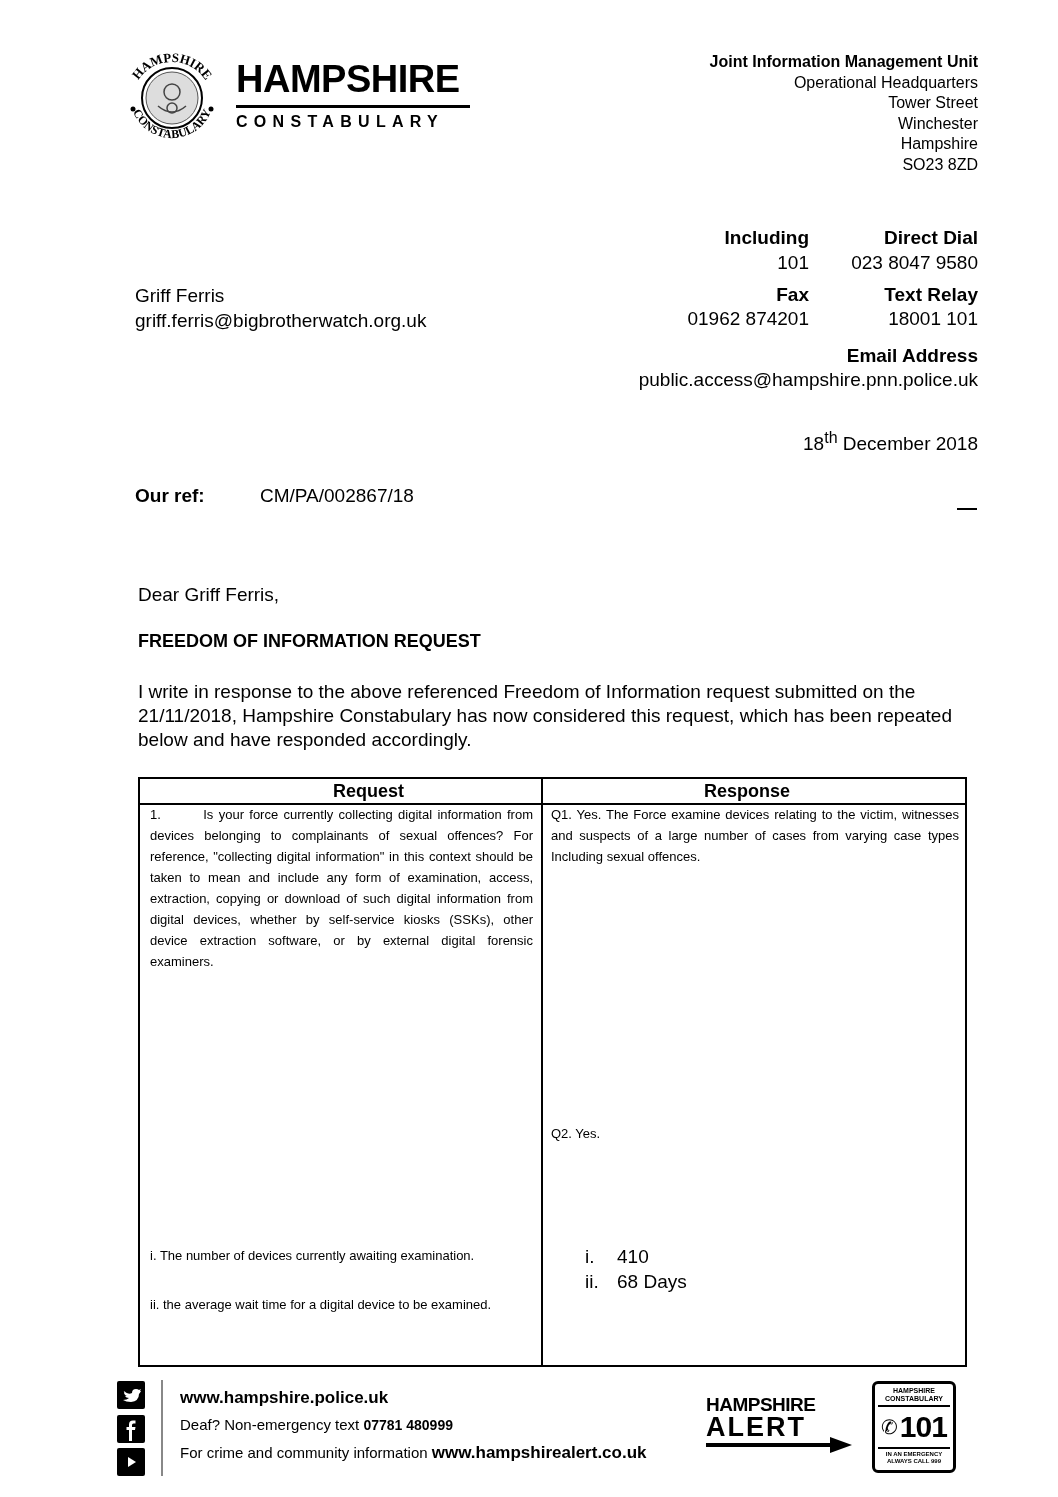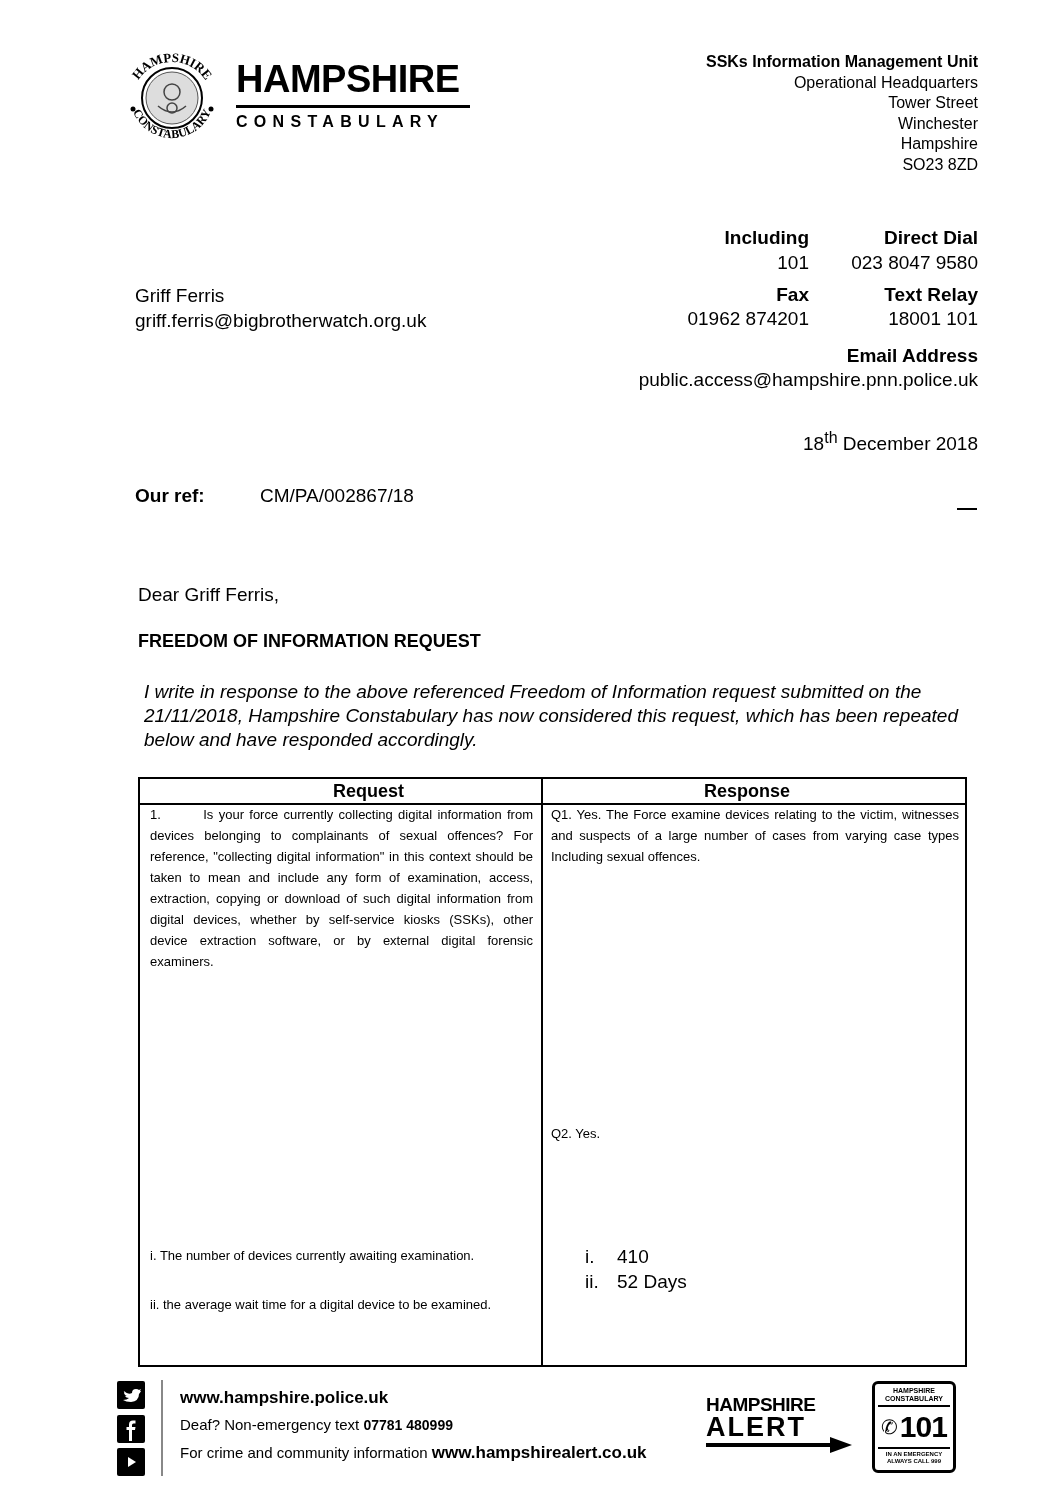--- a/index.html
+++ b/index.html
@@ -26,21 +26,21 @@
 
   .date { right:80px; top:433px; font-size:19px; }
   .date sup { font-size:16px; vertical-align:super; line-height:0; }
 
   .ref-label { left:135px; top:485px; font-weight:bold; font-size:19px; }
   .ref-val { left:260px; top:485px; font-size:19px; }
   .dash { left:957px; top:508px; width:20px; height:2px; background:#000; }
 
   .salutation { left:138px; top:584px; font-size:19px; }
   .subject { left:138px; top:631px; font-weight:bold; font-size:18px; }
-  .intro { left:144px; top:680px; width:820px; font-size:19px; line-height:24px;font-style:italic; }
+  .intro { left:138px; top:680px; width:820px; font-size:19px; line-height:24px; }
 
   
   .foi-table { left:138px; top:777px; width:829px; height:590px; border:2px solid #000; box-sizing:border-box; }
   .tbl-head { position:absolute; top:0; left:0; right:0; height:24px; border-bottom:2px solid #000; }
   .col-divider { position:absolute; top:0; bottom:0; left:401px; width:2px; background:#000; }
   .th { position:absolute; top:1px; font-weight:bold; font-size:18px; text-align:center; line-height:22px; }
   .th.req { left:0; width:457px; }
   .th.resp { left:403px; width:408px; }
   .cell { position:absolute; font-size:13px; line-height:21px; text-align:justify; text-align-last:left; }
   .cell.left { left:10px; width:383px; }
@@ -86,21 +86,21 @@
     </text>
     <circle cx="15" cy="65" r="2.5" fill="#000"></circle>
     <circle cx="93" cy="65" r="2.5" fill="#000"></circle>
   </svg>
 </div>
 <div class="abs logo-word">HAMPSHIRE</div>
 <div class="abs logo-rule"></div>
 <div class="abs logo-sub">CONSTABULARY</div>
 
 <div class="abs addr">
-  <div class="unit">SSKs Information Management Unit</div>
+  <div class="unit">Joint Information Management Unit</div>
   <div>Operational Headquarters</div>
   <div>Tower Street</div>
   <div>Winchester</div>
   <div>Hampshire</div>
   <div>SO23 8ZD</div>
 </div>
 
 <div class="abs contact-label" style="right:249px; top:228px;">Including</div>
 <div class="abs contact-val" style="right:249px; top:253px;">101</div>
 <div class="abs contact-label" style="right:80px; top:228px;">Direct Dial</div>
@@ -136,21 +136,21 @@
 
   <div class="cell left" style="top:25px;">1.&nbsp;&nbsp;&nbsp;&nbsp;&nbsp;&nbsp;&nbsp;&nbsp;Is your force currently collecting digital information from devices belonging to complainants of sexual offences? For reference, "collecting digital information" in this context should be taken to mean and include any form of examination, access, extraction, copying or download of such digital information from digital devices, whether by self-service kiosks (SSKs), other device extraction software, or by external digital forensic examiners.</div>
   <div class="cell right" style="top:25px;">Q1. Yes. The Force examine devices relating to the victim, witnesses and suspects of a large number of cases from varying case types Including sexual offences.</div>
 
   <div class="cell right" style="top:344px;">Q2. Yes.</div>
 
   <div class="cell left" style="top:466px;">i. The number of devices currently awaiting examination.</div>
   <div class="cell left" style="top:515px;">ii. the average wait time for a digital device to be examined.</div>
 
   <div class="lst" style="left:445px; top:466px;"><span class="n">i.</span><span>410</span></div>
-  <div class="lst" style="left:445px; top:491px;"><span class="n">ii.</span><span>52 Days</span></div>
+  <div class="lst" style="left:445px; top:491px;"><span class="n">ii.</span><span>68 Days</span></div>
 </div>
 
 <div class="abs soc" style="top:1381px;">
   <svg width="28" height="28" viewBox="0 0 28 28">
       <path d="M7 10 Q11 14 15 12 Q15 8 19 8 Q21 8 22 9 L24 8 L23 10 L24 10 Q23 12 22 13 Q22 20 14 21 Q9 21 6 19 Q10 19 12 17 Q9 17 8 15 L10 15 Q7 14 7 11 L9 12 Q6 10 7 10Z" fill="#fff"></path>
     </svg>
 </div>
 <div class="abs soc" style="top:1415px;">
   <svg width="28" height="28" viewBox="0 0 28 28">
       <path d="M15 26 L15 15 L18 15 L18.5 12 L15 12 L15 10 Q15 8.5 16.5 8.5 L18.5 8.5 L18.5 5.5 L16 5.5 Q12 5.5 12 9.5 L12 12 L9.5 12 L9.5 15 L12 15 L12 26Z" fill="#fff"></path>

